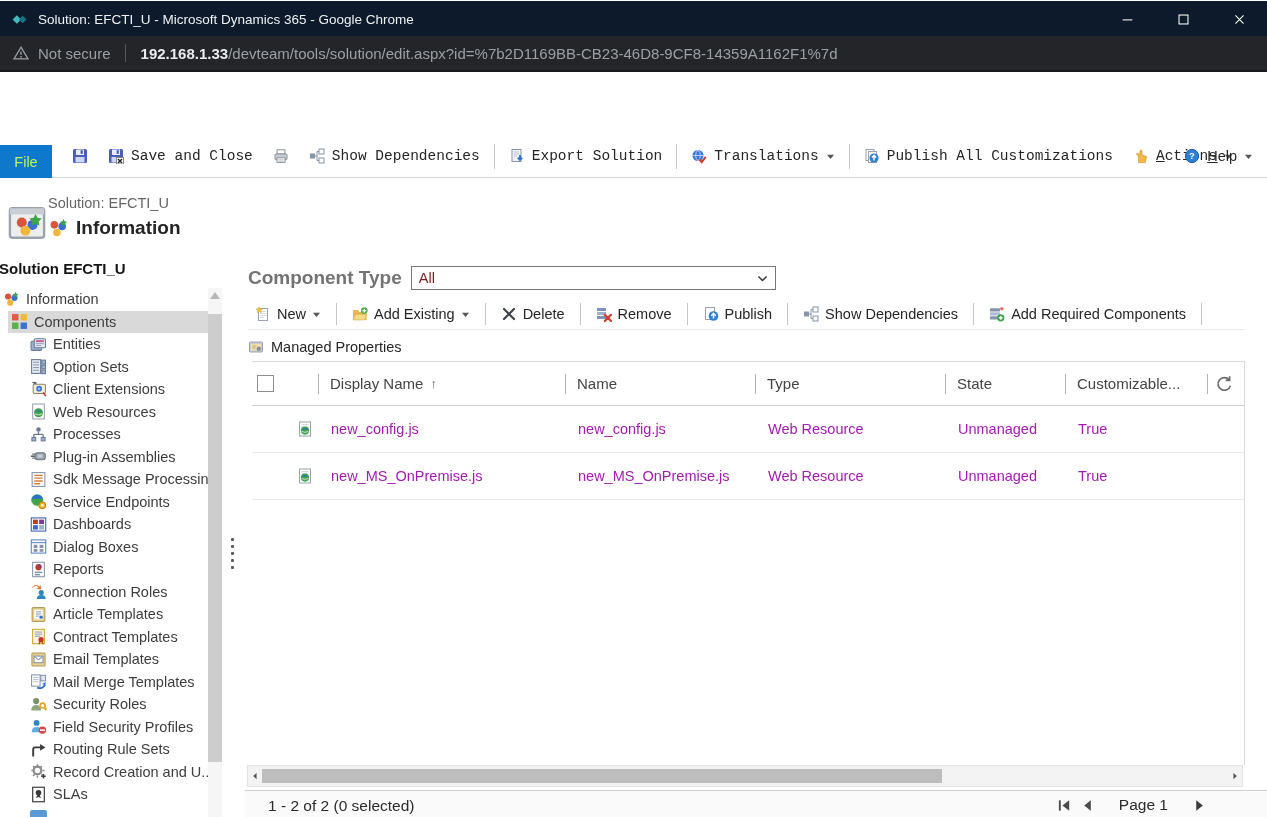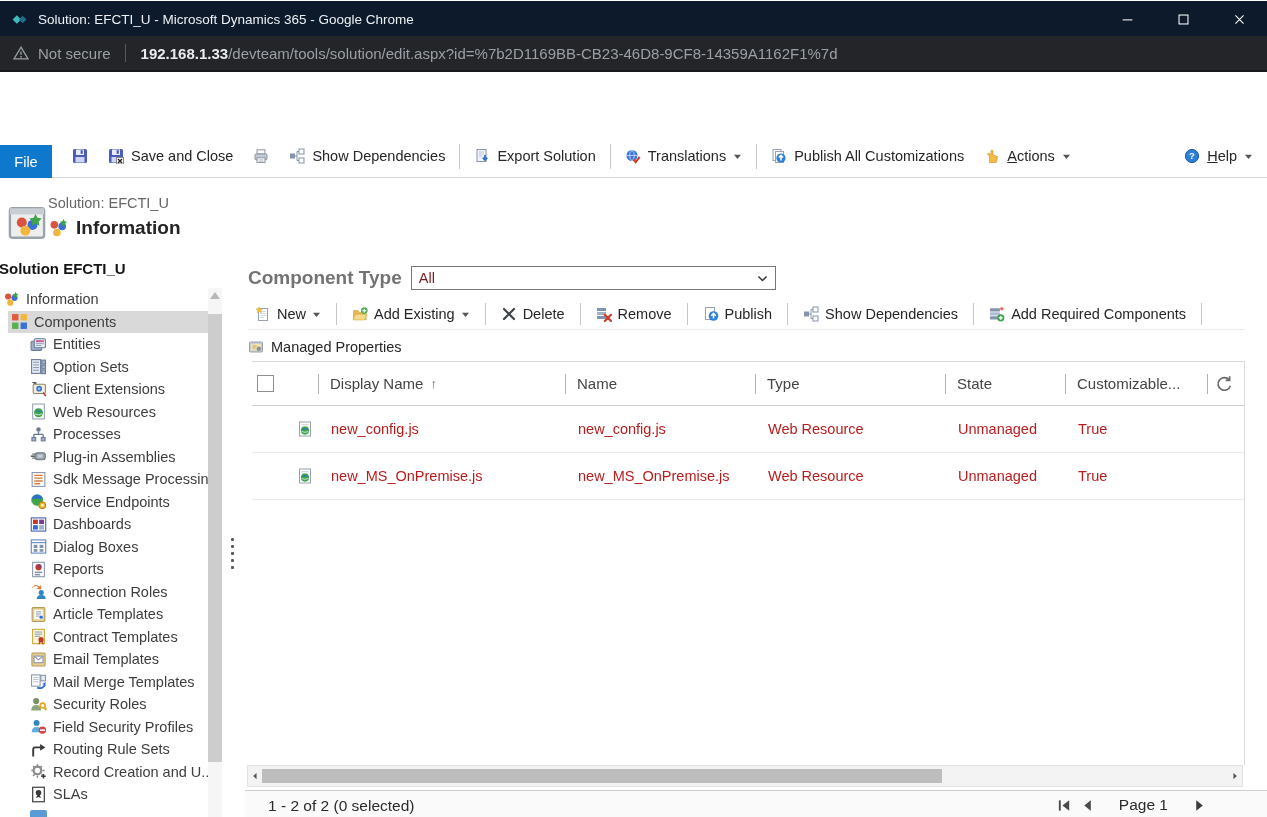--- a/index.html
+++ b/index.html
@@ -18,22 +18,22 @@
   
   .urlbar { position:absolute; top:36px; left:0; right:0; height:36px; background:#232528; border-bottom:2px solid #17191c; display:flex; align-items:center; font-size:15px; color:#9aa0a6; }
   .warn-ic { width:16px; height:16px; margin-left:13px; margin-right:9px; display:inline-flex; }
   .sec-label { margin-right:14px; }
   .url-div { width:1px; height:18px; background:#55595e; margin-right:15px; }
   .url-host { color:#e9ebee; font-weight:bold; }
   .url-path { color:#9aa0a6; }
 
   
   .ribbon { position:absolute; top:135px; left:0; right:0; height:43px; border-bottom:1px solid #d6d6d6; background:#fff; }
-  .file-tab { position:absolute; left:0; top:10px; width:52px; height:33px; background:#0e78cc; color:#ffffff; font-size:14.5px; display:flex; align-items:center; justify-content:center; }
-  .ribbon-items { position:absolute; left:62px; top:0; height:42px; display:flex; align-items:center; }
+  .file-tab { position:absolute; left:0; top:10px; width:52px; height:33px; background:#0e78cc; color:#bef264; font-size:14.5px; display:flex; align-items:center; justify-content:center; }
+  .ribbon-items { position:absolute; left:62px; top:0; height:42px; display:flex; align-items:center;font-family:Liberation Mono, monospace; }
   .ribbon-btn { display:flex; align-items:center; gap:7px; padding:0 10px; font-size:14.5px; color:#262626; cursor:default; white-space:nowrap; }
   .ribbon-sep { width:1px; height:25px; background:#c9c9c9; margin:0 4px; }
   .ribbon-help { position:absolute; right:4px; top:0; height:42px; display:flex; align-items:center; }
   .caret { width:9px; height:9px; display:inline-flex; }
   .ic { display:inline-flex; width:16px; height:16px; flex:none; }
   .ic svg { width:100%; height:100%; }
 
   
   .page-header { position:absolute; top:178px; left:0; right:0; height:80px; background:#fff; }
   .sol-big-icon { position:absolute; left:8px; top:24px; width:38px; height:42px; display:inline-flex; }
@@ -74,21 +74,21 @@
   .grid { position:absolute; left:7px; top:103px; width:993px; bottom:52px; border-top:1px solid #d9d9d9; border-right:1px solid #d9d9d9; background:#fff; overflow:hidden; }
   .grid-cols { display:grid; grid-template-columns:38px 28px 247px 190px 190px 120px 142px 36px; }
   .ghead { height:44px; border-bottom:1px solid #cfcfcf; }
   .hcell { position:relative; height:100%; display:flex; align-items:center; padding-left:12px; font-size:15px; color:#444; white-space:nowrap; overflow:hidden; }
   .hcell.vsep::before { content:""; position:absolute; left:0; top:12px; height:20px; width:1px; background:#b0b0b0; }
   .checkbox { width:17px; height:17px; border:1px solid #8f8f8f; background:#fff; margin-left:5px; flex:none; }
   .sort-arrow { margin-left:7px; font-size:13px; color:#555; }
   .refresh-btn { width:22px; height:22px; margin-left:0px; display:inline-flex; align-items:center; justify-content:center; }
   .refresh-btn .ic { width:18px; height:18px; }
   .grow { height:47px; border-bottom:1px solid #e9e9e9; }
-  .cell { font-size:14.5px; color:#b91c1c; padding-left:13px; white-space:nowrap; overflow:hidden; display:flex; align-items:center; height:100%; }
+  .cell { font-size:14.5px; color:#a21caf; padding-left:13px; white-space:nowrap; overflow:hidden; display:flex; align-items:center; height:100%; }
   .icell { display:flex; align-items:center; justify-content:flex-start; padding-left:7px; height:100%; }
 
   .hscroll { position:absolute; left:2px; top:507px; width:996px; height:22px; background:#f3f3f3; border:1px solid #e3e3e3; }
   .hs-arrow { position:absolute; top:0; width:14px; height:100%; display:flex; align-items:center; justify-content:center; }
   .hs-arrow .ic { width:10px; height:10px; }
   .hs-left { left:0; } .hs-right { right:0; }
   .hs-thumb { position:absolute; left:14px; top:3px; height:14px; width:680px; background:#bdbdbd; }
 
   .statusbar { position:absolute; left:0; right:0; top:532px; height:30px; border-top:1px solid #cfcfcf; background:#fafafa; }
   .status-text { position:absolute; left:23px; top:6px; font-size:15.5px; color:#2b2b2b; }

